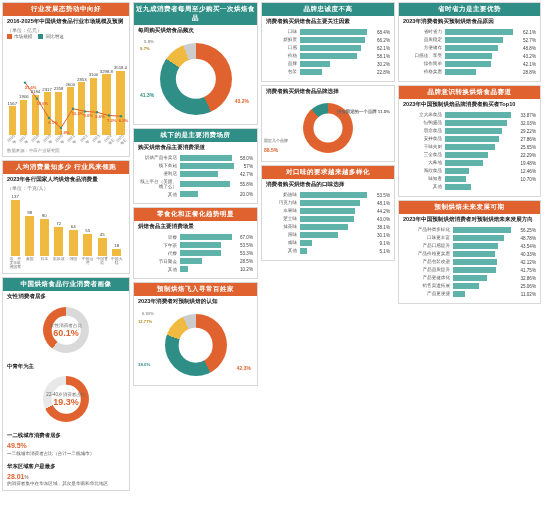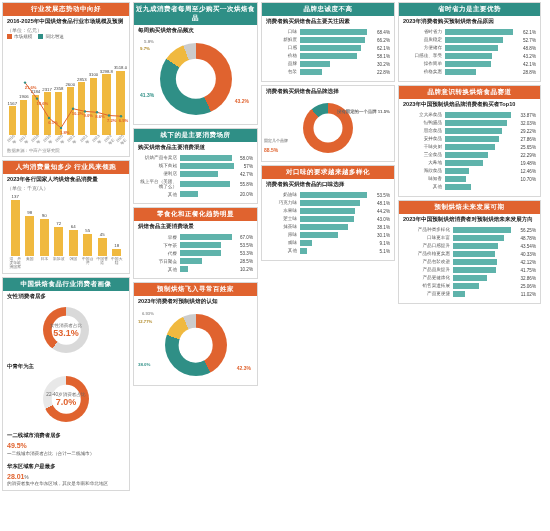--- a/index.html
+++ b/index.html
@@ -228,31 +228,31 @@
     </div>
 
     <div class="panel">
       <div class="phead">中国烘焙食品行业消费者画像</div>
       <div class="ptitle">女性消费者居多</div>
       <div class="pbody">
         <div class="donutwrap" style="height:52px;">
           <div class="donut" id="donut-gender" style="width: 46px; height: 46px; background: conic-gradient(rgb(217, 217, 217) 0deg, rgb(217, 217, 217) 216.36deg, rgb(224, 99, 47) 216.36deg, rgb(224, 99, 47) 360deg);"></div>
           <div class="centerlbl">
             <span class="t">女性消费者占比</span>
-            <span class="bignum">53.1%</span>
+            <span class="bignum">60.1%</span>
           </div>
         </div>
       </div>
       <div class="midtitle">中青年为主</div>
       <div class="pbody">
         <div class="donutwrap" style="height:52px;">
           <div class="donut" id="donut-age" style="width: 46px; height: 46px; background: conic-gradient(rgb(224, 99, 47) 0deg, rgb(224, 99, 47) 244.8deg, rgb(232, 232, 232) 244.8deg, rgb(232, 232, 232) 360deg);"></div>
           <div class="centerlbl">
             <span class="t">22-40岁消费者占比</span>
-            <span class="bignum">7.0%</span>
+            <span class="bignum">19.3%</span>
           </div>
         </div>
       </div>
       <div class="midtitle">一二线城市消费者居多</div>
       <div class="footstat">
         <b>49.5%</b>
         <div>一二线城市消费者占比（合计一二线城市）</div>
       </div>
       <div class="midtitle">华东区域客户是最多</div>
       <div class="footstat">

